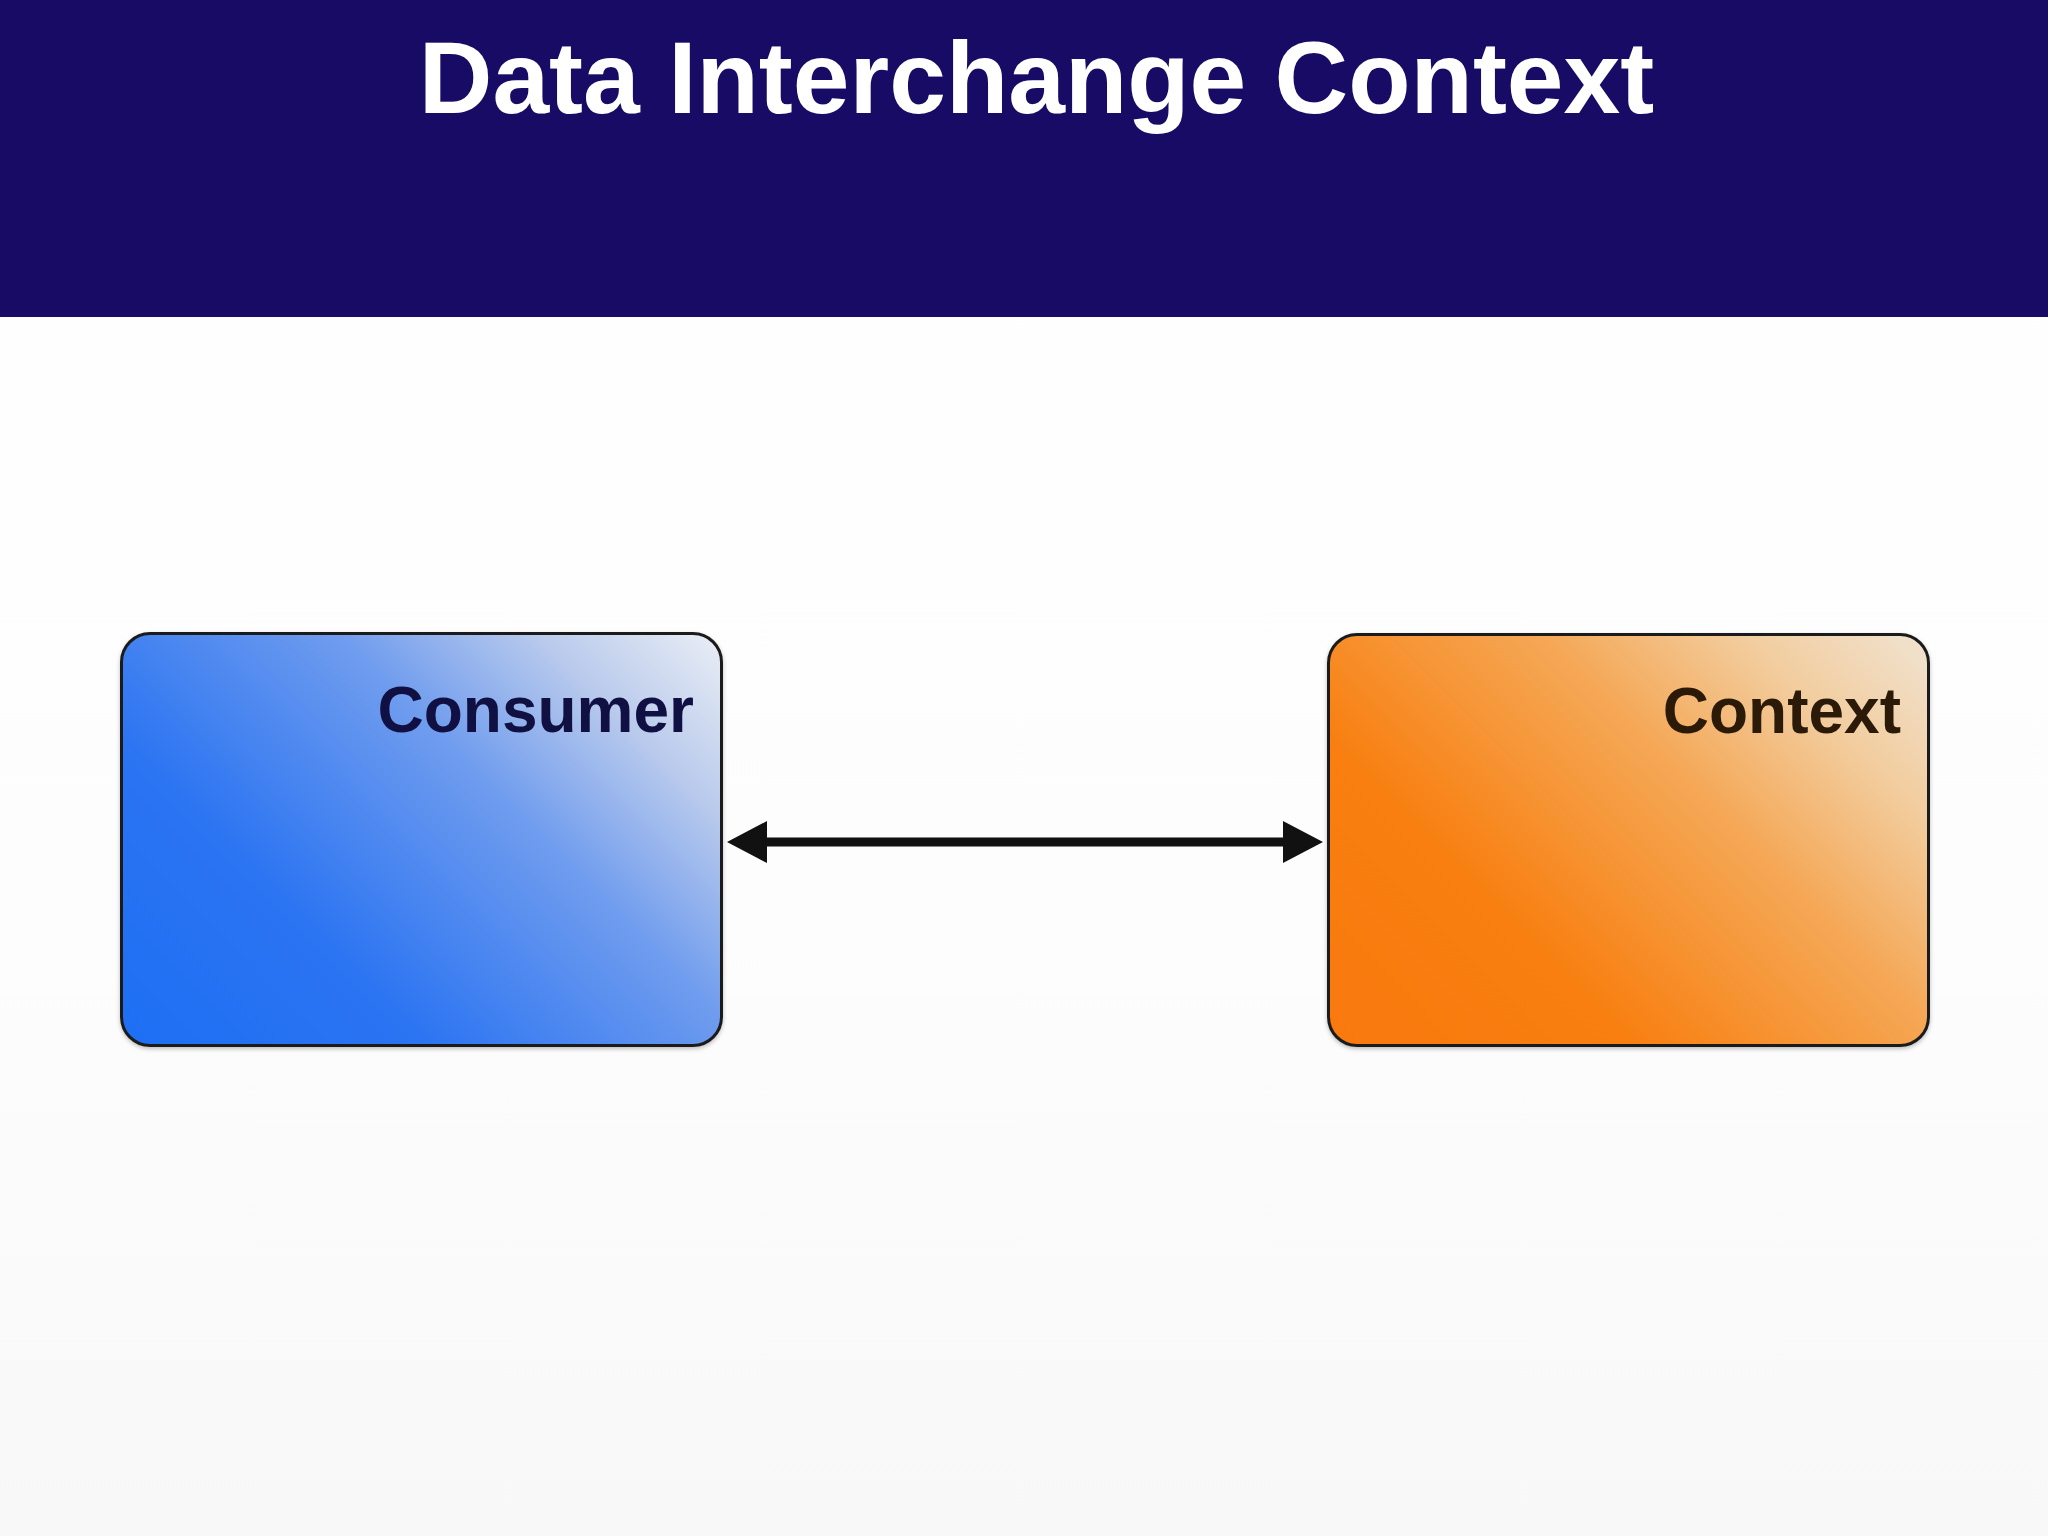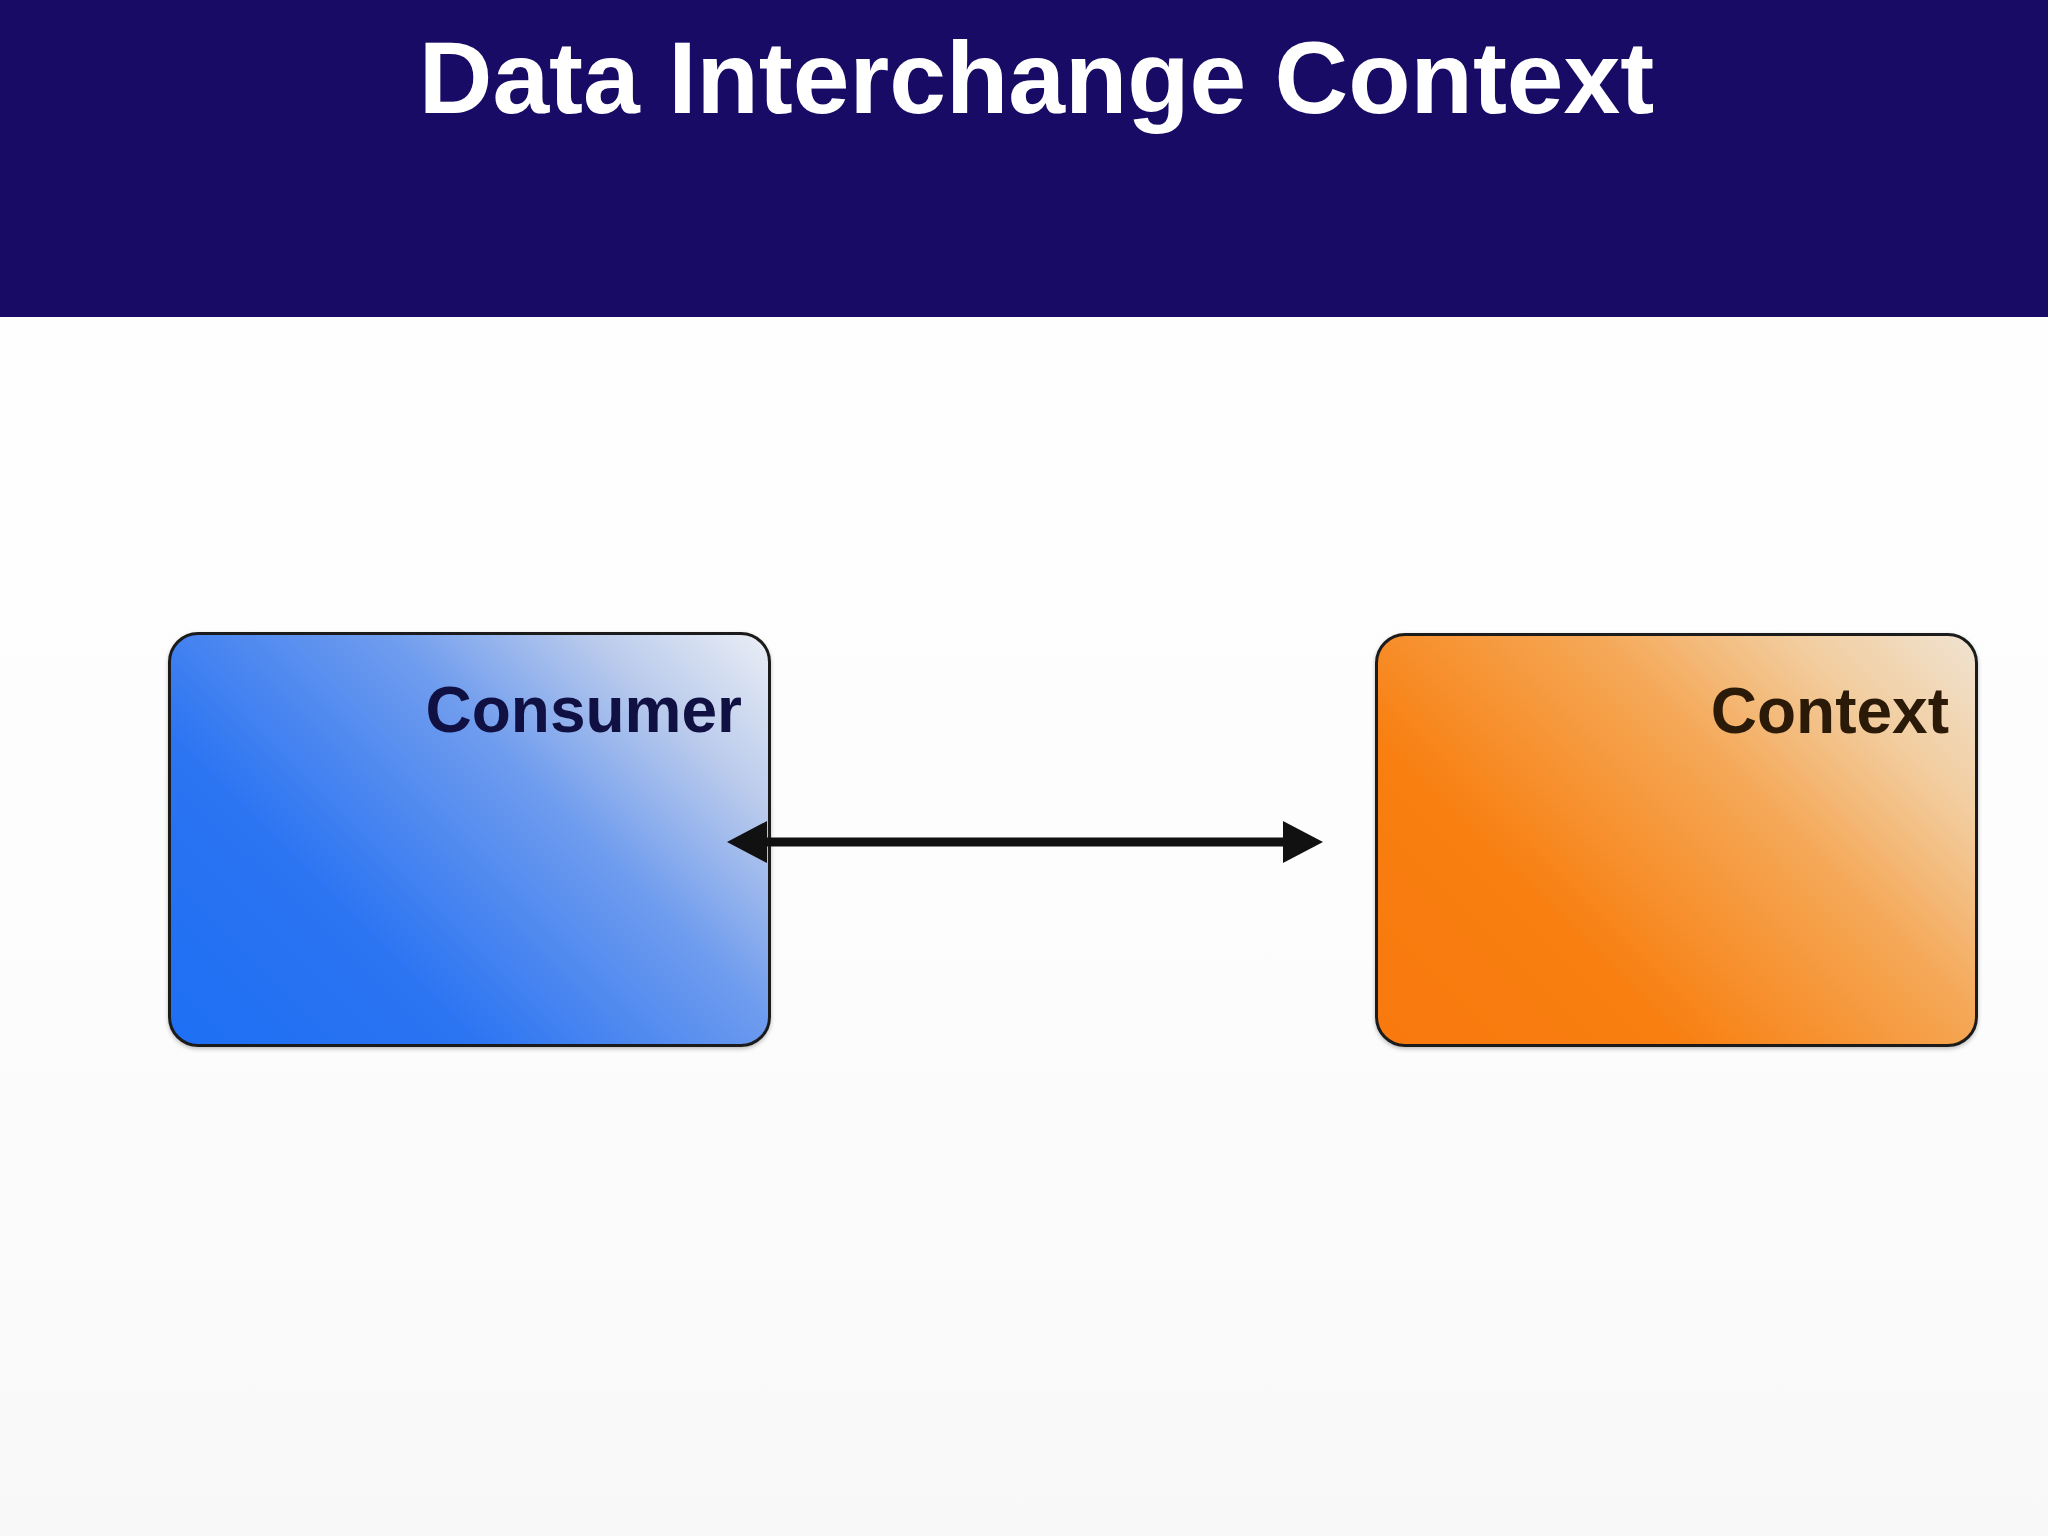--- a/index.html
+++ b/index.html
@@ -32,21 +32,20 @@
     letter-spacing: 0px;
     line-height: 1.1;
     padding-left: 25px;
   }
   .node {
     position: absolute;
     box-sizing: border-box;
     border: 3px solid #1b1b1b;
     border-radius: 30px;
     box-shadow: 0 2px 4px rgba(0,0,0,0.25);
-    margin-left: 48px;
   }
   .node-consumer {
     left: 120px; top: 632px;
     width: 603px; height: 415px;
     background: linear-gradient(45deg, #1e6ff4 0%, #2b74f2 30%, #6f9cee 62%, #b9caec 82%, #eaeef5 100%);
   }
   .node-producer {
     left: 1327px; top: 633px;
     width: 603px; height: 414px;
     background: linear-gradient(45deg, #f9790e 0%, #f87f10 30%, #f5a857 62%, #f2cd9f 82%, #f0e3d1 100%);

